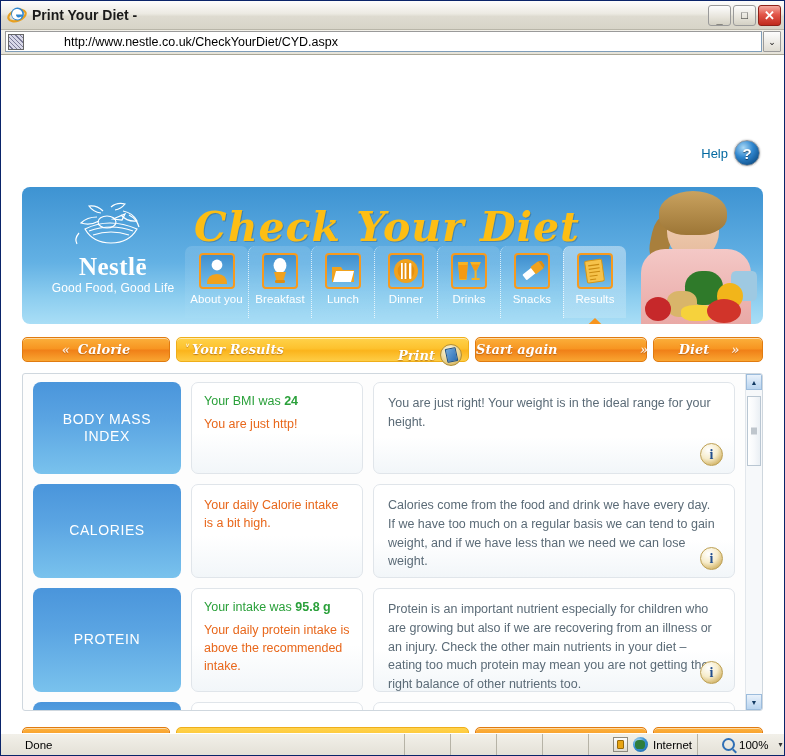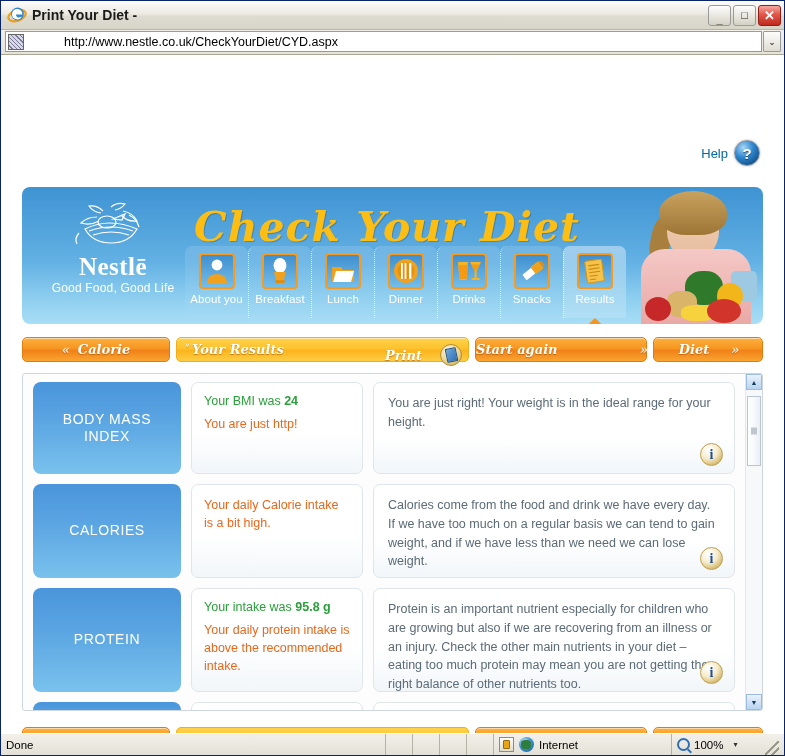--- a/index.html
+++ b/index.html
@@ -239,21 +239,21 @@
     justify-content: space-between;
   }
   .btn-start { width: 172px; justify-content: space-between; gap: 22px; }
   .btn-quit  { width: 110px; justify-content: center; gap: 22px; }
   .chev { font-size: 13px; opacity: .85; letter-spacing: -2px; }
   .results-left { display: flex; align-items: center; gap: 5px; }
   .results-caret {
     display:inline-block; font-size: 10px; letter-spacing:-3px; opacity:.8;
     transform: scaleY(1.2);
   }
-  .print-wrap { display: flex; align-items: center; gap: 18px; margin-top: 11px; }
+  .print-wrap { display: flex; align-items: center; gap: 5px; margin-top: 11px; }
   .print-icon {
     width: 22px; height: 22px; border-radius: 50%;
     background: radial-gradient(circle at 40% 30%,#fffbe8,#e8d08a 60%,#bf9c3d 100%);
     border: 1px solid #b08f37;
     display: flex; align-items: center; justify-content: center;
   }
   .print-page {
     width: 11px; height: 14px; background: linear-gradient(135deg,#6fa8dc,#2d6fb5);
     border: 1px solid #1c4f86; border-radius: 1px; transform: rotate(-12deg);
   }
@@ -360,20 +360,21 @@
   .statusbar {
     height: 22px; flex: 0 0 22px;
     background: linear-gradient(to bottom,#f2f0e9,#e4e1d7);
     border-top: 1px solid #ffffff;
     display: flex; align-items: stretch;
     font-size: 11.5px; color: #000;
   }
   .sb-cell {
     display: flex; align-items: center; padding: 0 5px;
     border-right: 1px solid #b6b3a6;
+    margin-left: 19px;
   }
   .sb-done { flex: 0 0 385px; }
   .sb-gap  { flex: 0 0 27px; }
   .sb-zone { flex: 1; gap: 5px; }
   .sb-zoom { flex: 0 0 112px; gap: 4px; border-right: none; }
   .lock-ico {
     width: 15px; height: 15px; border: 1px solid #8e8b80;
     background: linear-gradient(to bottom,#fdfdfd,#dedbd1);
     display:flex;align-items:center;justify-content:center;
   }

